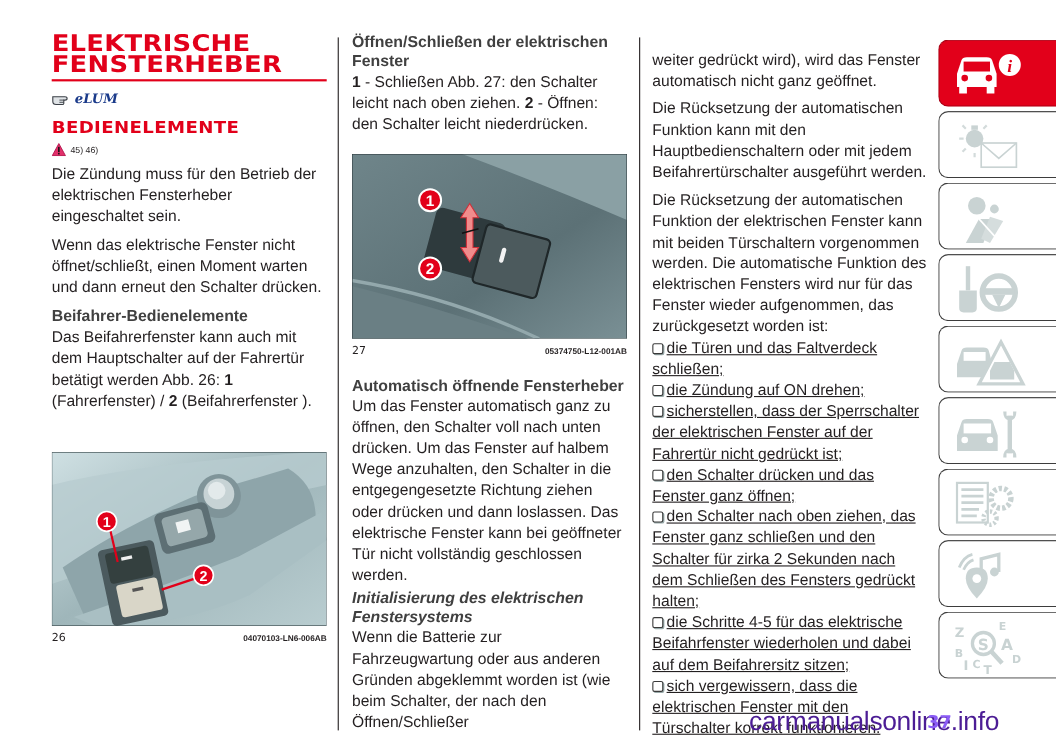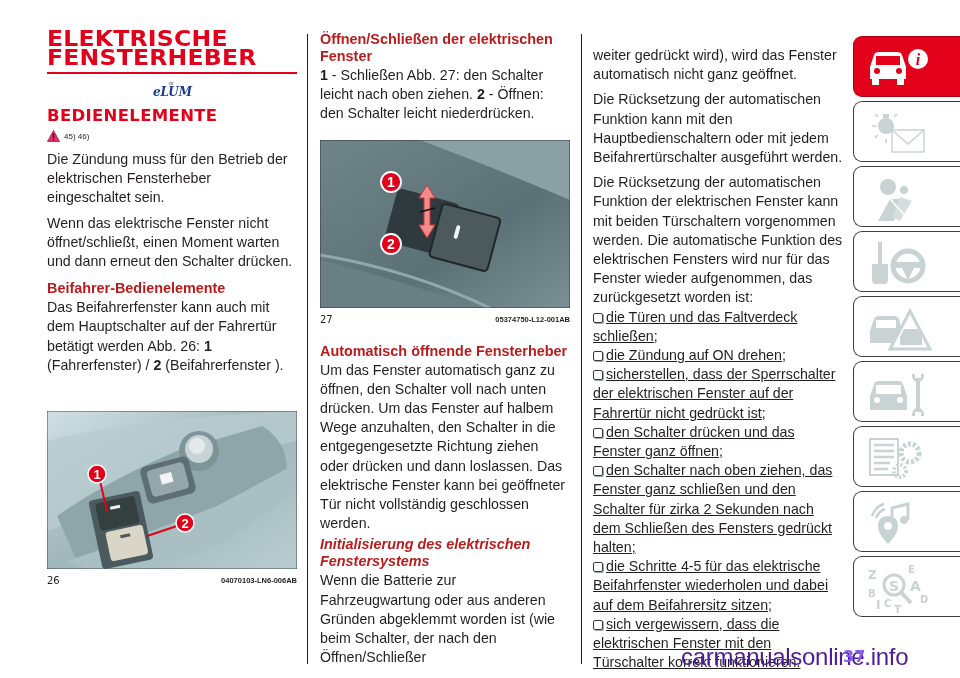--- a/index.html
+++ b/index.html
@@ -12,28 +12,28 @@
   .col3 { left: 593px; width: 250px; }
 
   .vline { position: absolute; width: 1px; background: #231f20; }
   .vline1 { left: 307px; top: 34px; height: 630px; }
   .vline2 { left: 581px; top: 34px; height: 630px; }
 
   .h1 { color: #e2001a; font-weight: 900; font-size: 21px; line-height: 19px; letter-spacing: 0.2px;
         font-family: "DejaVu Sans", sans-serif; transform: scaleX(1.12); transform-origin: left; }
   .h1-rule { height: 2px; background: #e2001a; width: 250px; margin-top: 4px; }
 
-  .elum { display: flex; align-items: center; margin-top: 7px; height: 18px; flex-direction: column; }
+  .elum { display: flex; align-items: center; margin-top: 7px; height: 18px; }
   .h2 { color: #e2001a; font-weight: 900; font-size: 15px; margin-top: 8px; letter-spacing: 0.3px;
         font-family: "DejaVu Sans", sans-serif; transform: scaleX(1.1); transform-origin: left; }
   .warn-row { display: flex; align-items: center; margin-top: 5px; font-size: 8px; }
   .warn-row span.refs { margin-left: 4px; }
 
   p.body { font-size: 14.2px; line-height: 19.2px; margin-top: 6px; }
-  .h3 { color: #b91c1c; font-weight: bold; font-size: 14.4px; line-height: 17px; margin-top: 7px; }
+  .h3 { color: #404040; font-weight: bold; font-size: 14.4px; line-height: 17px; margin-top: 7px; }
   .h3 + p.body { margin-top: 1px; }
   b { font-weight: bold; }
 
   .figure { position: relative; width: 250px; margin-top: 14px; }
   .figimg { position: relative; width: 250px; height: 158px; overflow: hidden; }
   .figcap { display: flex; justify-content: space-between; align-items: center; margin-top: 6px; }
   .fignum { font-size: 10px; font-family: "DejaVu Sans", sans-serif; }
   .figcode { font-size: 7.5px; font-weight: bold; }
 
   .bullet-item { font-size: 14.2px; line-height: 19.2px; text-decoration: underline; }

